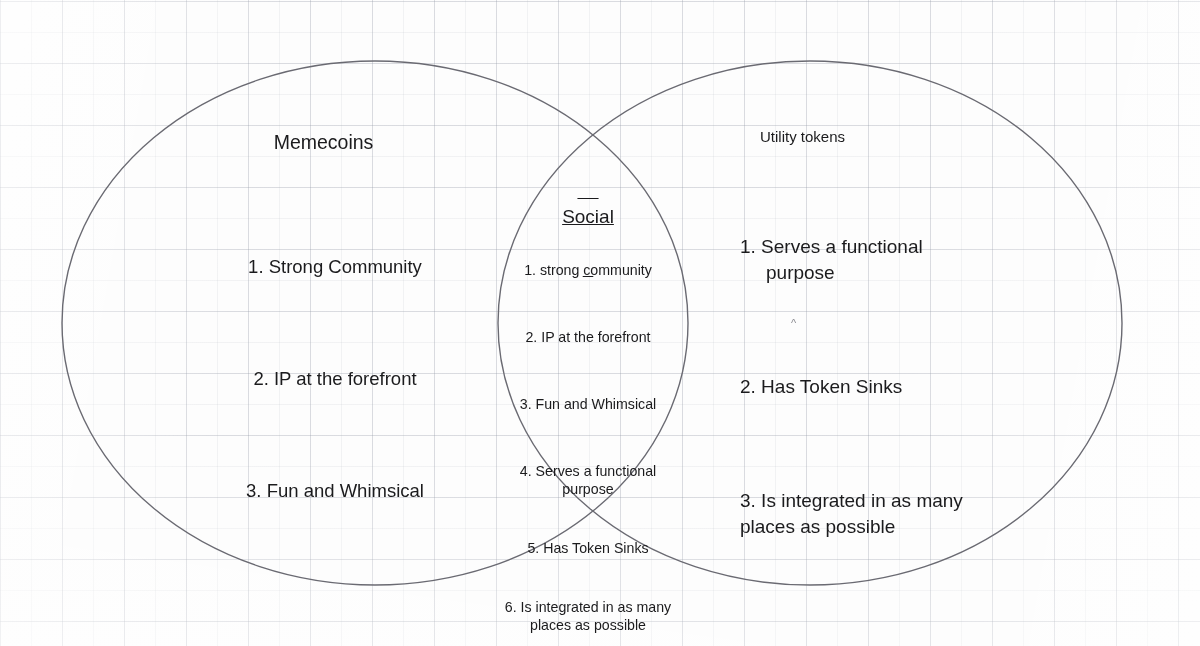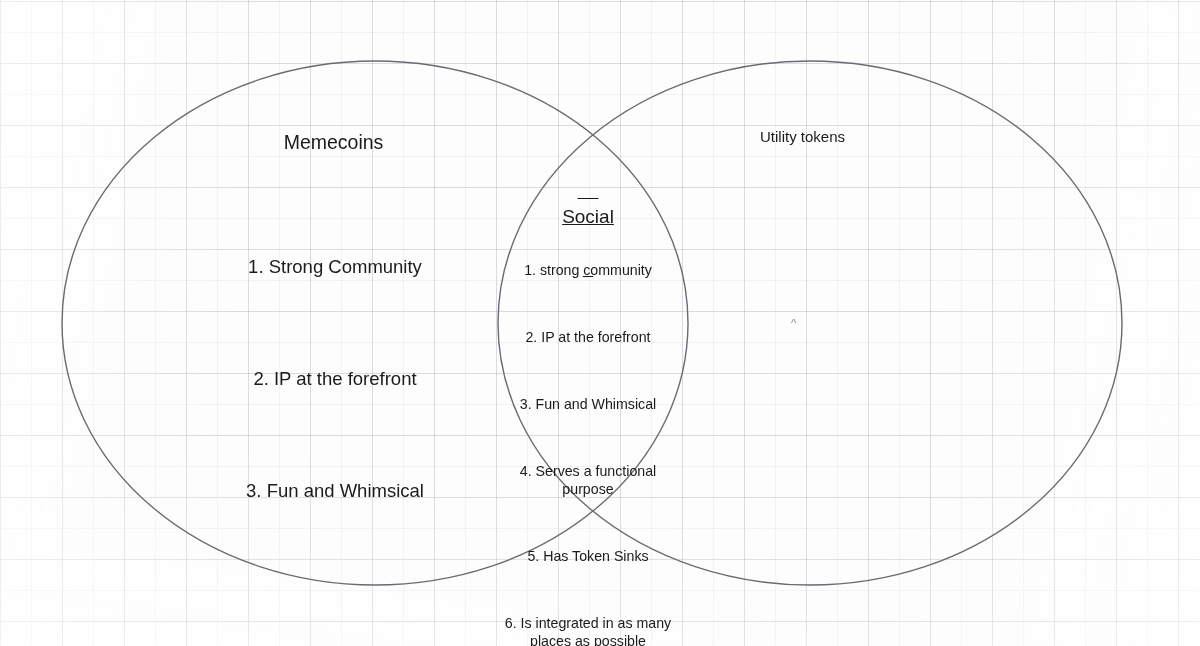--- a/index.html
+++ b/index.html
@@ -51,21 +51,21 @@
   }
 
   .txt {
     position: absolute;
     color: #1b1b1d;
     white-space: pre-wrap;
   }
 
   
   #left-title {
-    left: 216px;
+    left: 206px;
     top: 130px;
     width: 235px;
     text-align: center;
     font-size: 19.5px;
     line-height: 25px;
   }
   #left-list {
     left: 200px;
     top: 207px;
     width: 270px;
@@ -92,21 +92,21 @@
     left: 497px;
     top: 225px;
     width: 182px;
     font-size: 14.2px;
     line-height: 18px;
   }
   #center-list .item {
     text-align: center;
     margin-bottom: 13px;
   }
-  #center-list .item.tight { margin-bottom: 13px; }
+  #center-list .item.tight { margin-bottom: 5px; }
   #center-list .item:last-child { margin-bottom: 0; }
 
   
   #right-title {
     left: 734px;
     top: 124px;
     width: 240px;
     text-align: left;
     font-size: 15px;
     line-height: 25px;
@@ -168,16 +168,21 @@
     <div class="item">1. strong community</div>
     <div class="item">2. IP at the forefront</div>
     <div class="item">3. Fun and Whimsical</div>
     <div class="item tight">4. Serves a functional purpose</div>
     <div class="item tight">5. Has Token Sinks</div>
     <div class="item">6. Is integrated in as many places as possible</div>
   </div>
 
   <div class="txt" id="right-title">Utility tokens</div>
 
+  <div class="txt" id="right-list">
+    <div class="item hang">1. Serves a functional purpose</div>
+    <div class="item">2. Has Token Sinks</div>
+    <div class="item">3. Is integrated in as many places as possible</div>
+  </div>
 
   <div id="caret-artifact">^</div>
 
 </div>
 
 </body></html>

